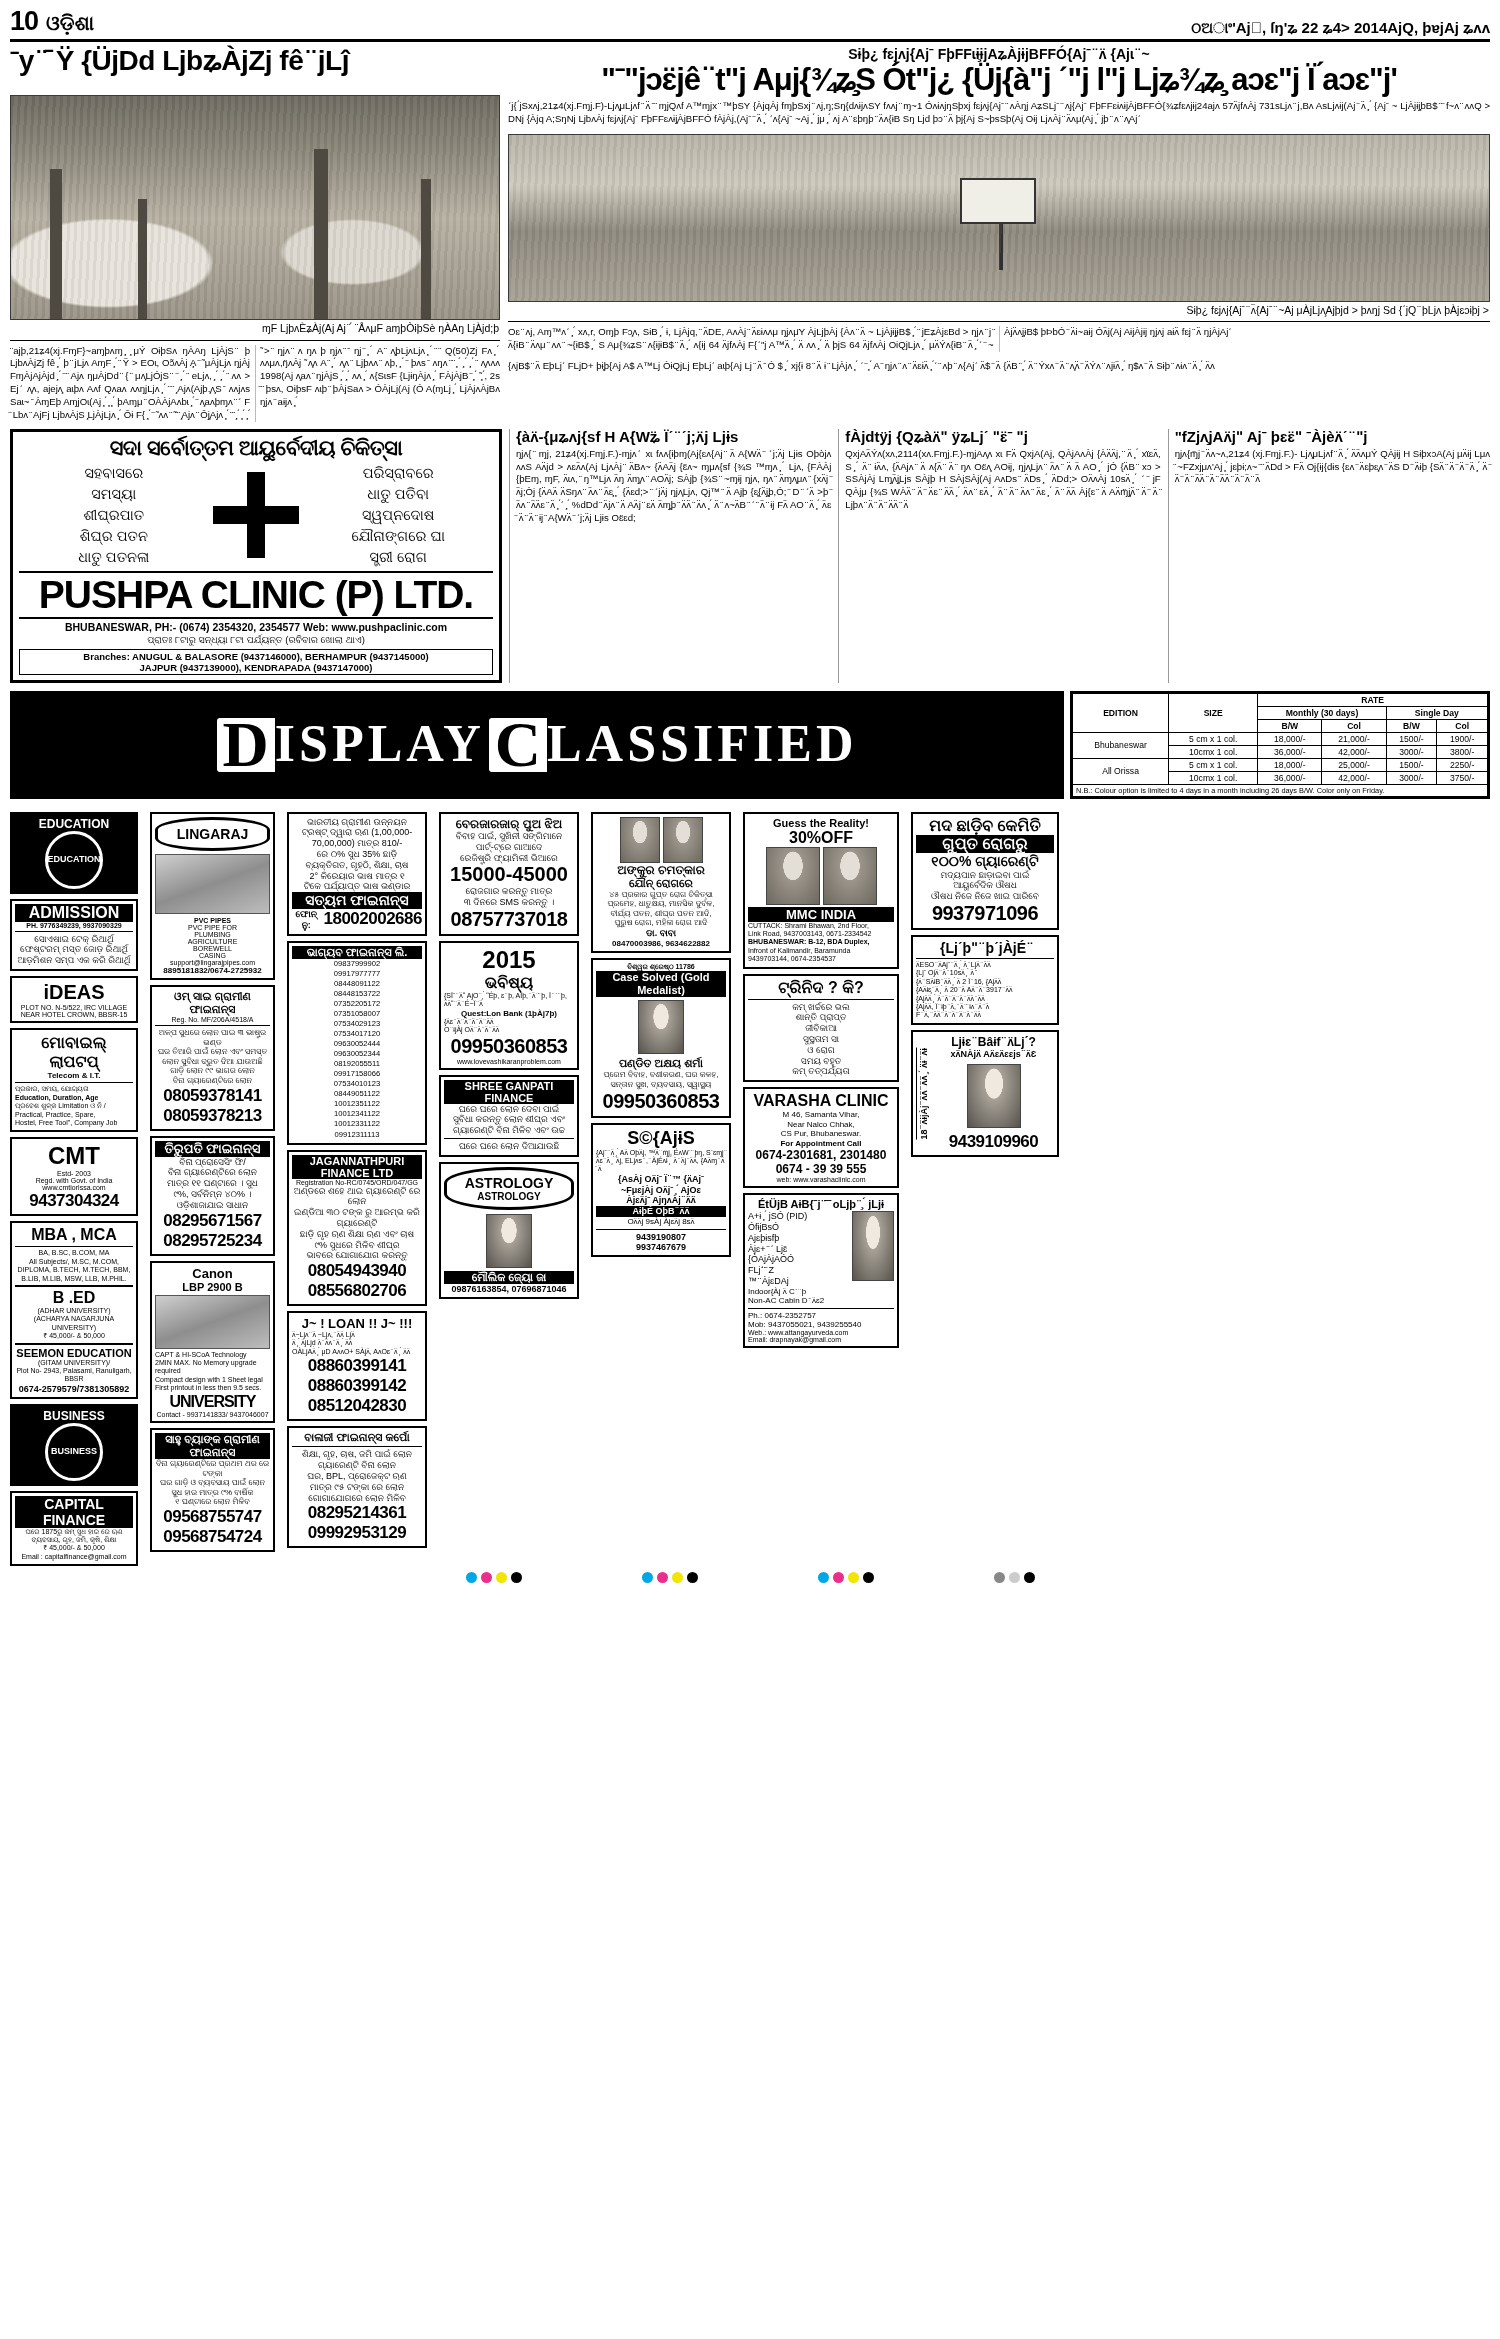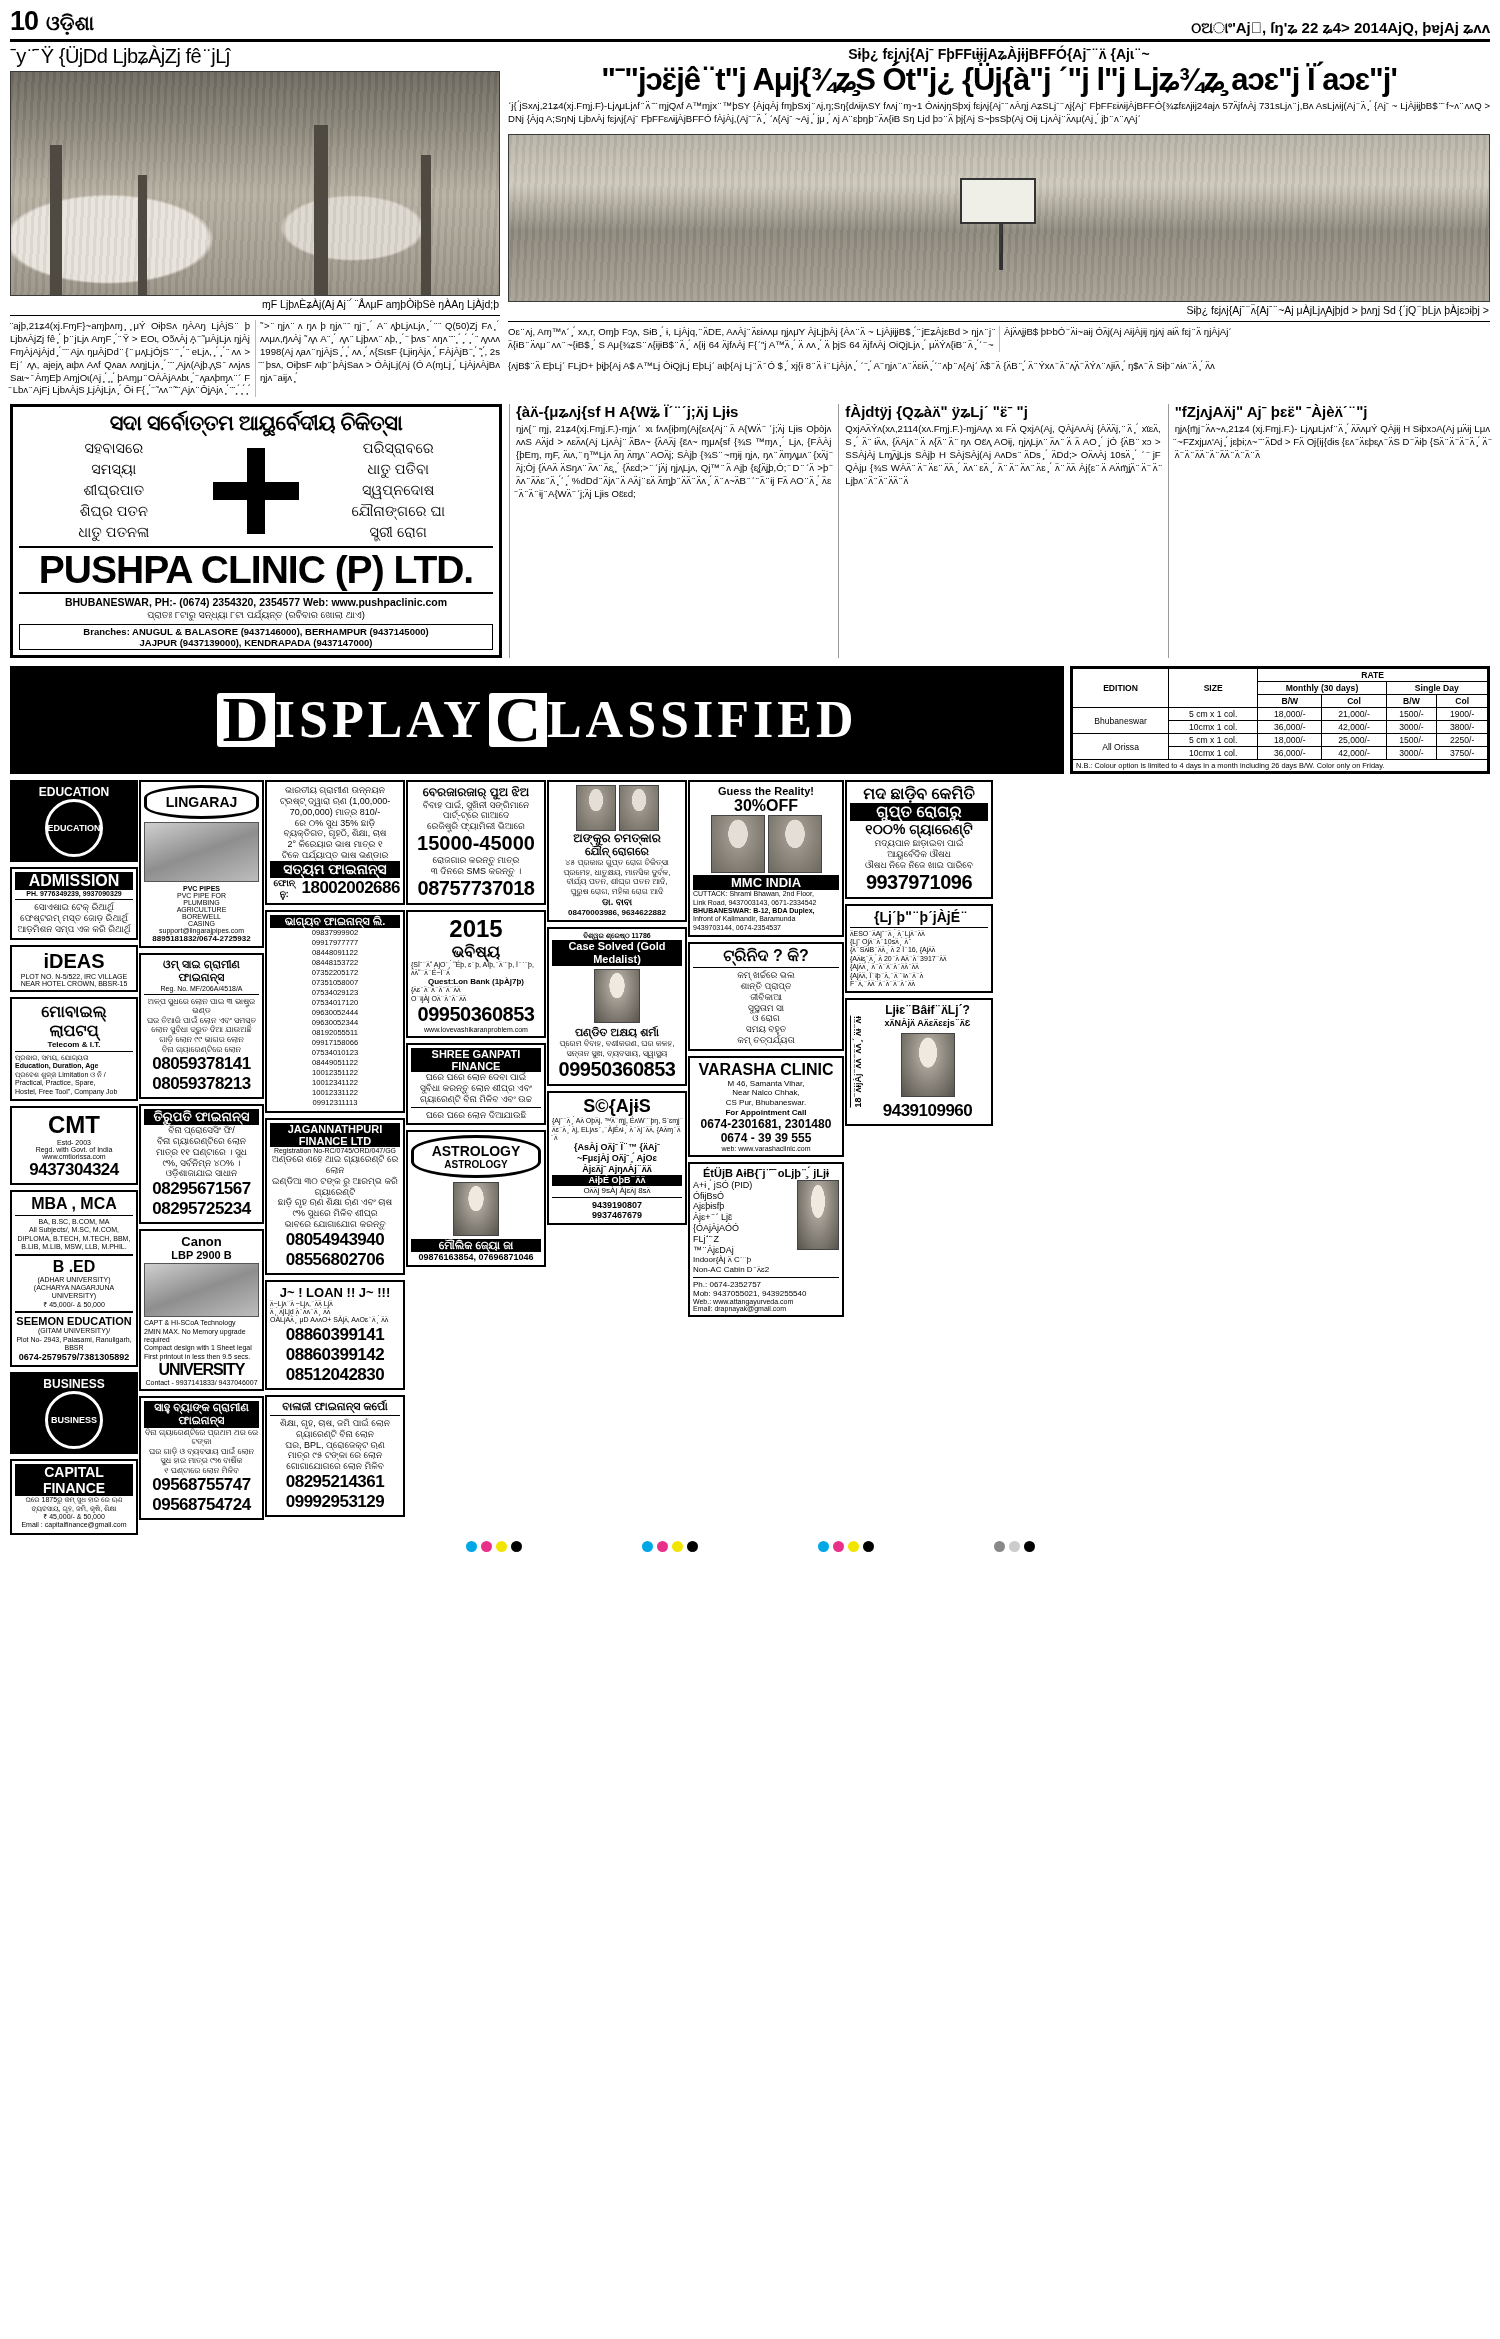--- a/index.html
+++ b/index.html
@@ -21,22 +21,22 @@
   .pagenum { font-size: 27px; font-weight: bold; letter-spacing: -1px; }
   .paper-name { font-size: 20px; font-weight: bold; }
   .masthead-right { font-size: 15px; font-weight: bold; }
 
   
   .top-row { display: flex; gap: 8px; }
   .col-left { width: 490px; }
   .col-mid  { flex: 1; }
 
   .head-sm {
-    font-size: 20px; font-weight: normal; line-height: 1.05;
-    margin-bottom: 4px; letter-spacing: -0.5px;
+    font-size: 28px; font-weight: bold; line-height: 1.05;
+    margin-bottom: 20px; letter-spacing: -0.5px;
   }
   .kicker {
     text-align: center; font-size: 14px; font-weight: bold;
     margin-bottom: 2px;
   }
   .head-lg {
     text-align: center; font-size: 31px; font-weight: bold;
     line-height: 1.0; letter-spacing: -1px; margin-bottom: 5px;
   }
 
@@ -124,21 +124,21 @@
   .dcrest { font-size: 52px; font-weight: bold; letter-spacing: 4px;
     font-family: "Liberation Serif", serif; line-height: .9; }
 
   .tariff { width: 420px; border: 2px solid #000; font-size: 8.6px; }
   .tariff table { width: 100%; border-collapse: collapse; }
   .tariff th, .tariff td { border: 1px solid #000; padding: 1px 3px; text-align: center; }
   .tariff th { font-weight: bold; }
   .tariff .note td { text-align: left; font-size: 7.4px; }
 
   
-  .grid { display: flex; gap: 1px; margin-top: 6px; }
+  .grid { display: flex; gap: 12px; margin-top: 13px; }
   .gcol { display: flex; flex-direction: column; gap: 5px; }
   .c1 { width: 128px; } .c2 { width: 125px; } .c3 { width: 140px; }
   .c4 { width: 140px; } .c5 { width: 140px; } .c6 { width: 156px; }
   .c7 { width: 148px; }
 
   .ad { border: 2px solid #000; padding: 3px; text-align: center; overflow: hidden; background:#fff;}
   .t7 { font-size: 7px; } .t8 { font-size: 8px; } .t9 { font-size: 9px; }
   .t10 { font-size: 10px; } .t11 { font-size: 11px; } .t12 { font-size: 12px; }
   .t13 { font-size: 13px; } .t14 { font-size: 14px; } .t16 { font-size: 16px; }
   .t18 { font-size: 18px; } .t20 { font-size: 20px; } .t24 { font-size: 24px; }

